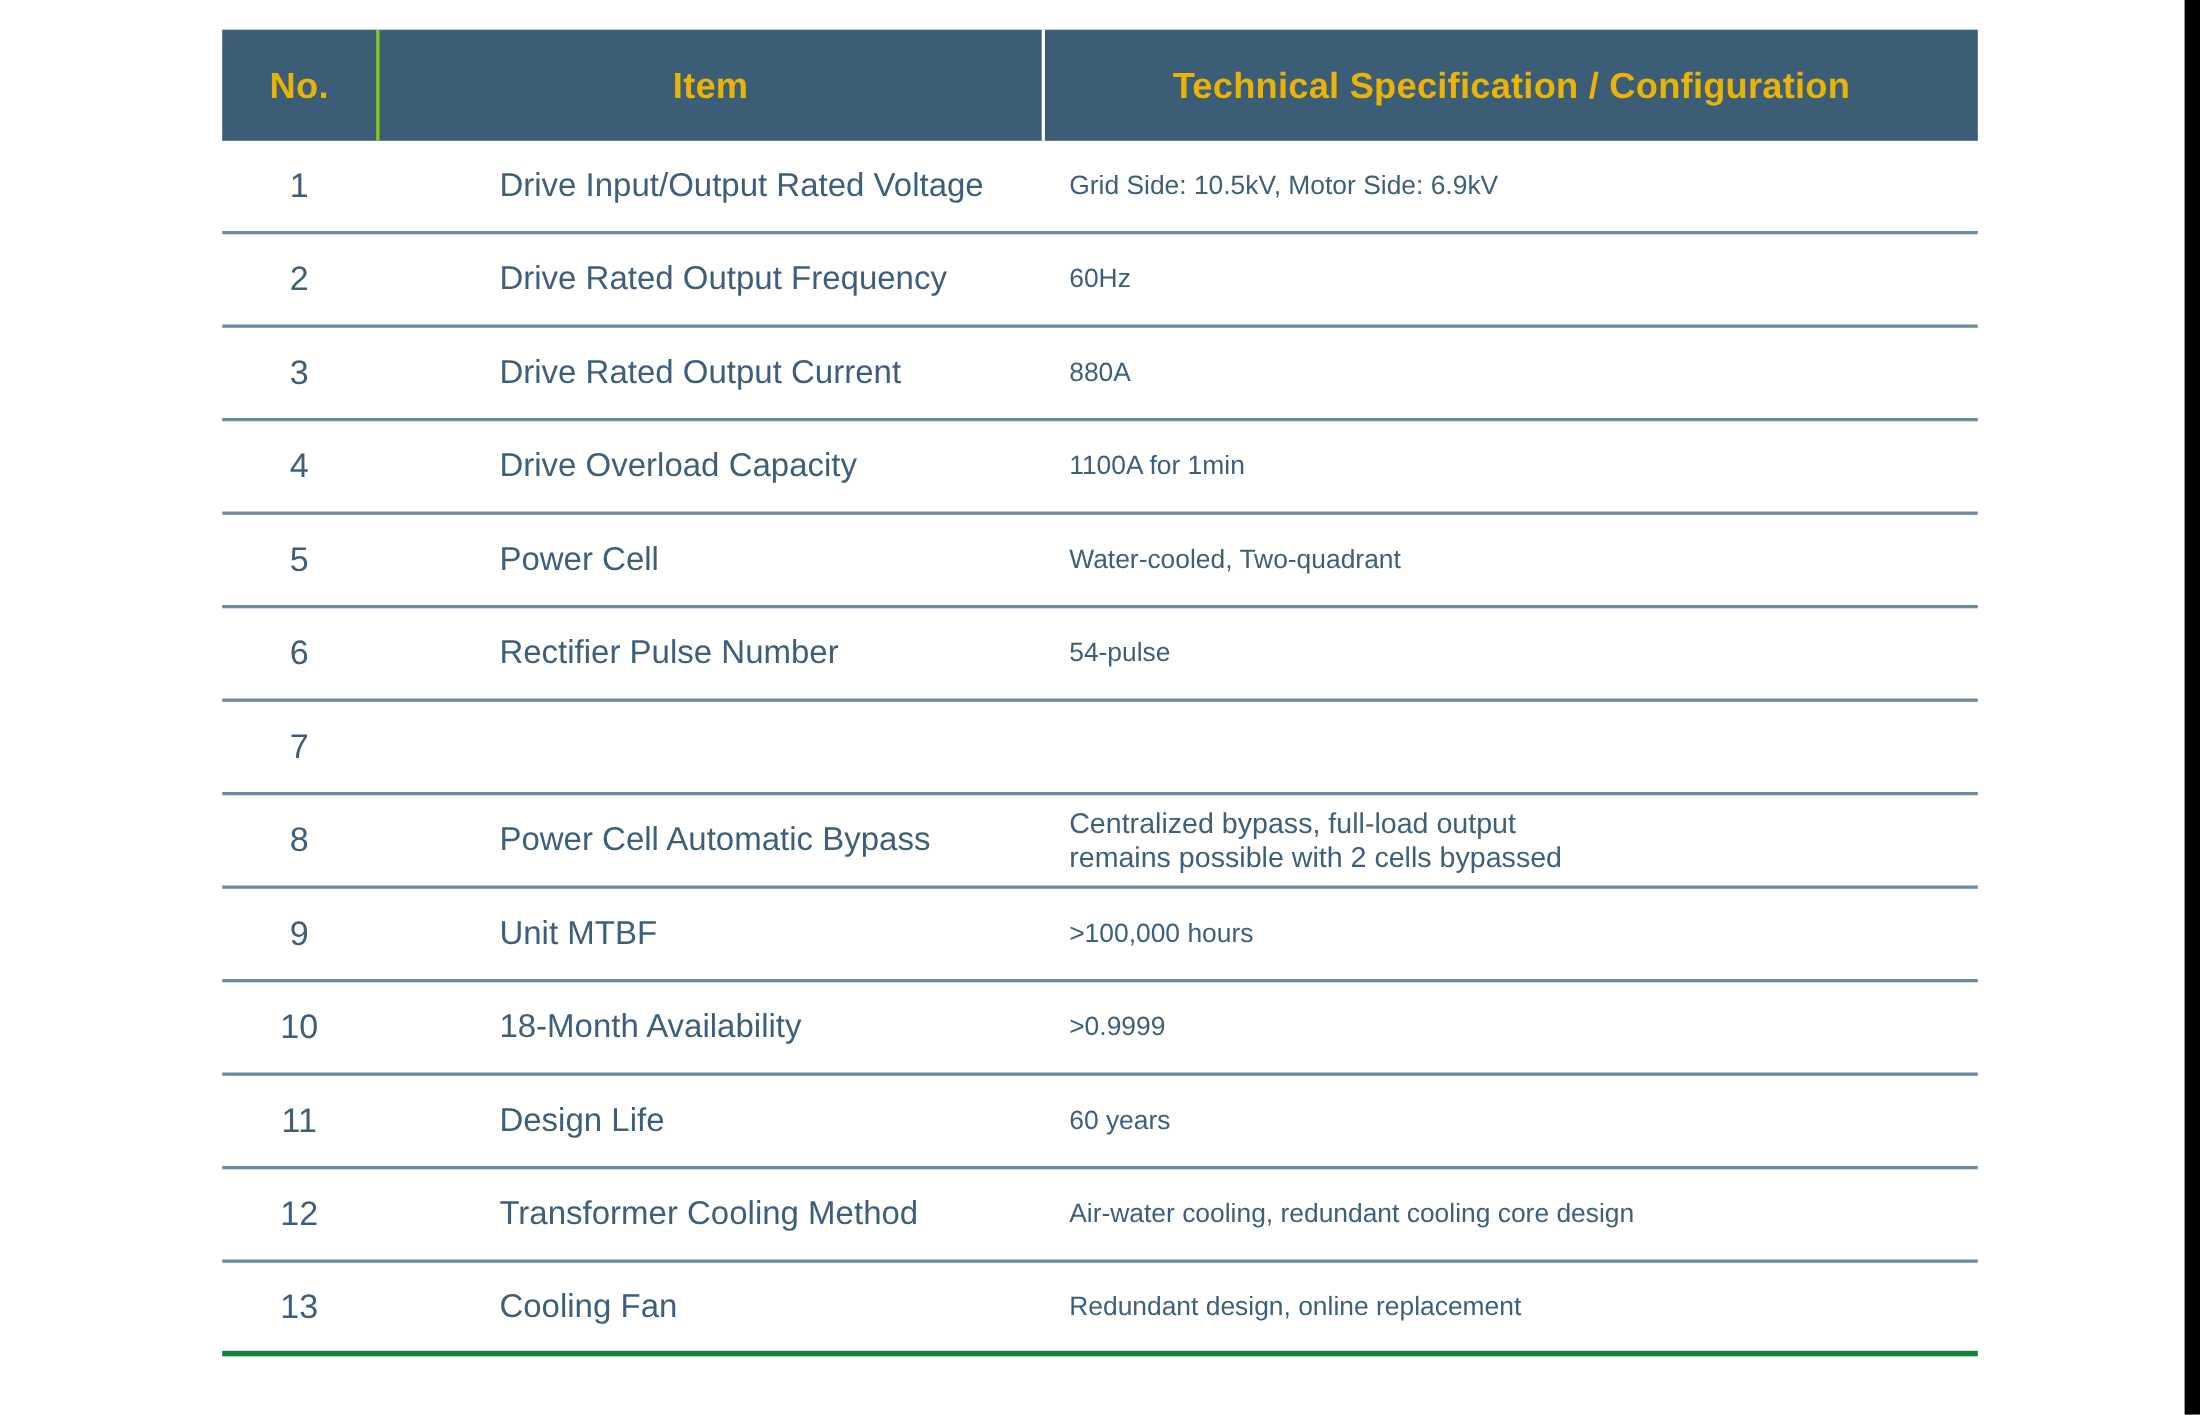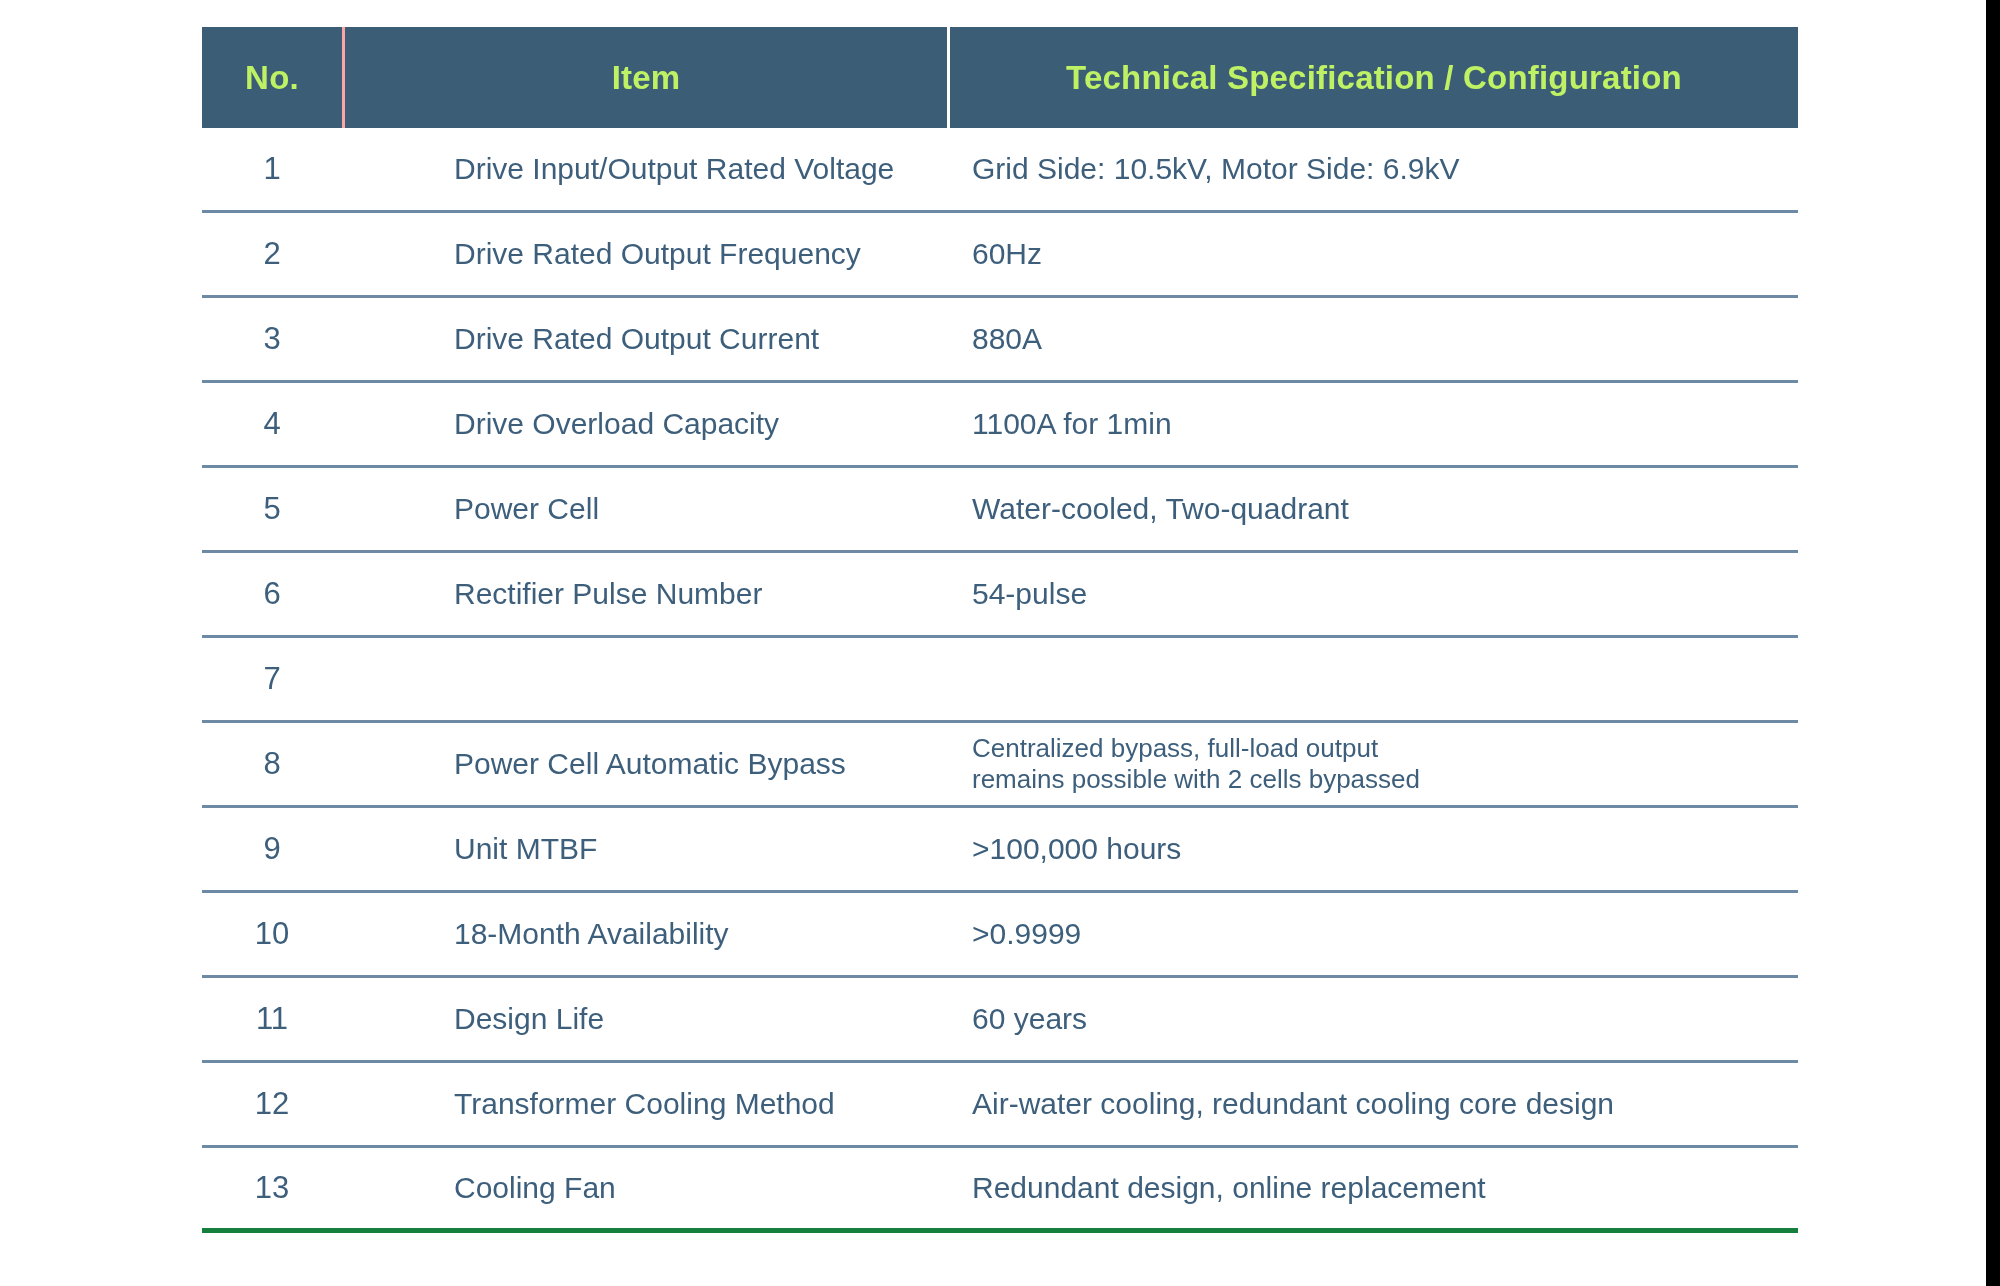--- a/index.html
+++ b/index.html
@@ -35,30 +35,30 @@
   
   .table-header {
     display: flex;
     height: 101px;
     background: #3c5d76;
   }
   .th {
     display: flex;
     align-items: center;
     justify-content: center;
-    color: #bef264;
+    color: #eab308;
     font-size: 33px;
     font-weight: 600;
     letter-spacing: .2px;
     box-sizing: border-box;
     text-align: center;
   }
   .th-no   { width: 140px; }
   .th-item { width:
-             608px; border-left: 3px solid #fca5a5; border-right: 3px solid #ffffff; }
+             608px; border-left: 3px solid #84cc16; border-right: 3px solid #ffffff; }
   .th-spec { flex: 1; }
 
   
   .row {
     display: flex;
     align-items: center;
     border-bottom: 3px solid #6d89a3;
     box-sizing: border-box;
     height: 85px;
   }
@@ -78,21 +78,21 @@
     box-sizing: border-box;
     color: #3d5f7c;
     font-size: 30px;
     flex: none;
   }
   .cell-spec {
     flex: 1;
     padding-left: 16px;
     box-sizing: border-box;
     color: #3d5f7c;
-    font-size: 30px;
+    font-size: 24px;
   }
   .row.two-line .cell-spec {
     font-size: 26px;
     line-height: 1.18;
     white-space: pre-line;
   }
 </style>
 </head>
 <body>
 

